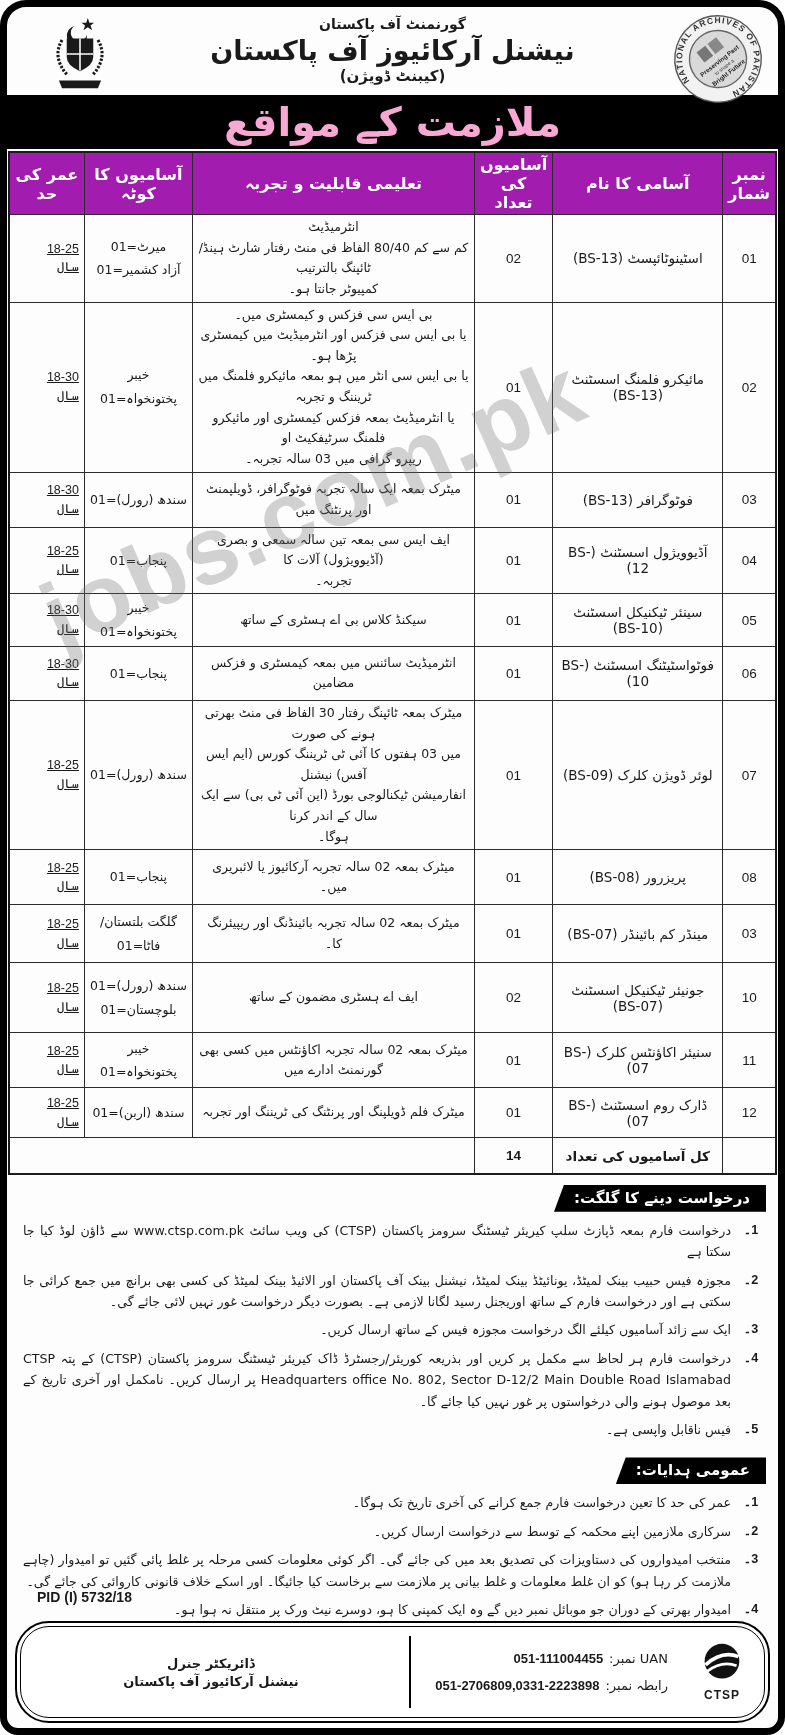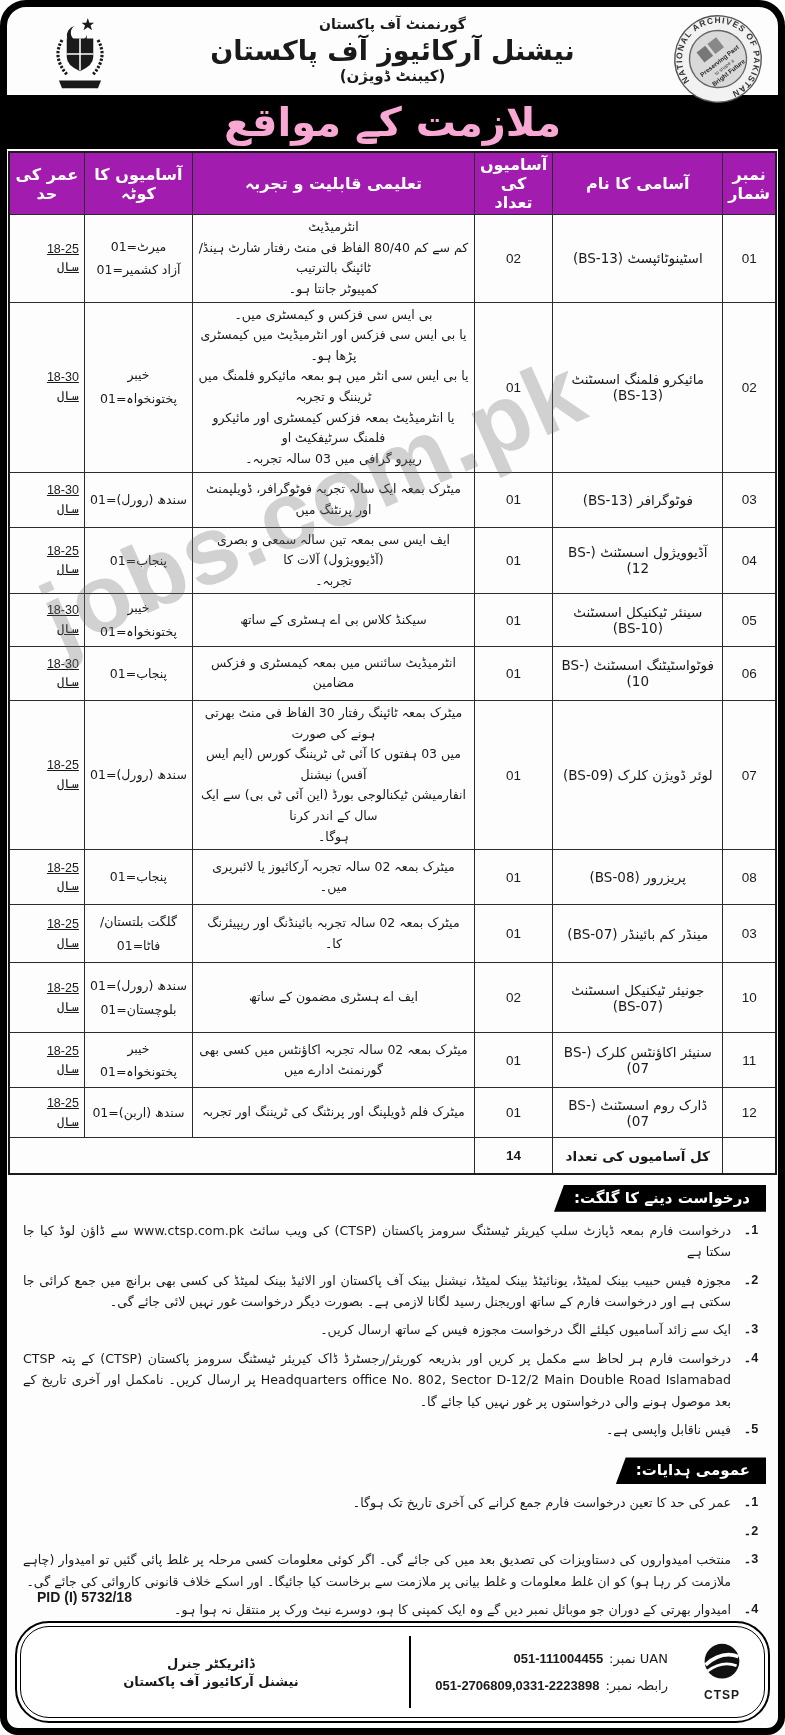--- a/index.html
+++ b/index.html
@@ -308,20 +308,21 @@
   <section class="section">
     <div class="section-title">عمومی ہدایات:</div>
     <div>
 
     <div class="inst-item">
         <span class="inst-num">1۔</span>
         <span class="inst-text">عمر کی حد کا تعین درخواست فارم جمع کرانے کی آخری تاریخ تک ہوگا۔</span>
       </div>
         <div class="inst-item">
         <span class="inst-num">2۔</span>
+        <span class="inst-text">سرکاری ملازمین اپنے محکمہ کے توسط سے درخواست ارسال کریں۔</span>
       </div>
         <div class="inst-item">
         <span class="inst-num">3۔</span>
         <span class="inst-text">منتخب امیدواروں کی دستاویزات کی تصدیق بعد میں کی جائے گی۔ اگر کوئی معلومات کسی مرحلہ پر غلط پائی گئیں تو امیدوار (چاہے ملازمت کر رہا ہو) کو ان غلط معلومات و غلط بیانی پر ملازمت سے برخاست کیا جائیگا۔ اور اسکے خلاف قانونی کاروائی کی جائے گی۔</span>
       </div>
         <div class="inst-item">
         <span class="inst-num">4۔</span>
         <span class="inst-text">امیدوار بھرتی کے دوران جو موبائل نمبر دیں گے وہ ایک کمپنی کا ہو، دوسرے نیٹ ورک پر منتقل نہ ہوا ہو۔</span>
       </div>
         <div class="inst-item">

